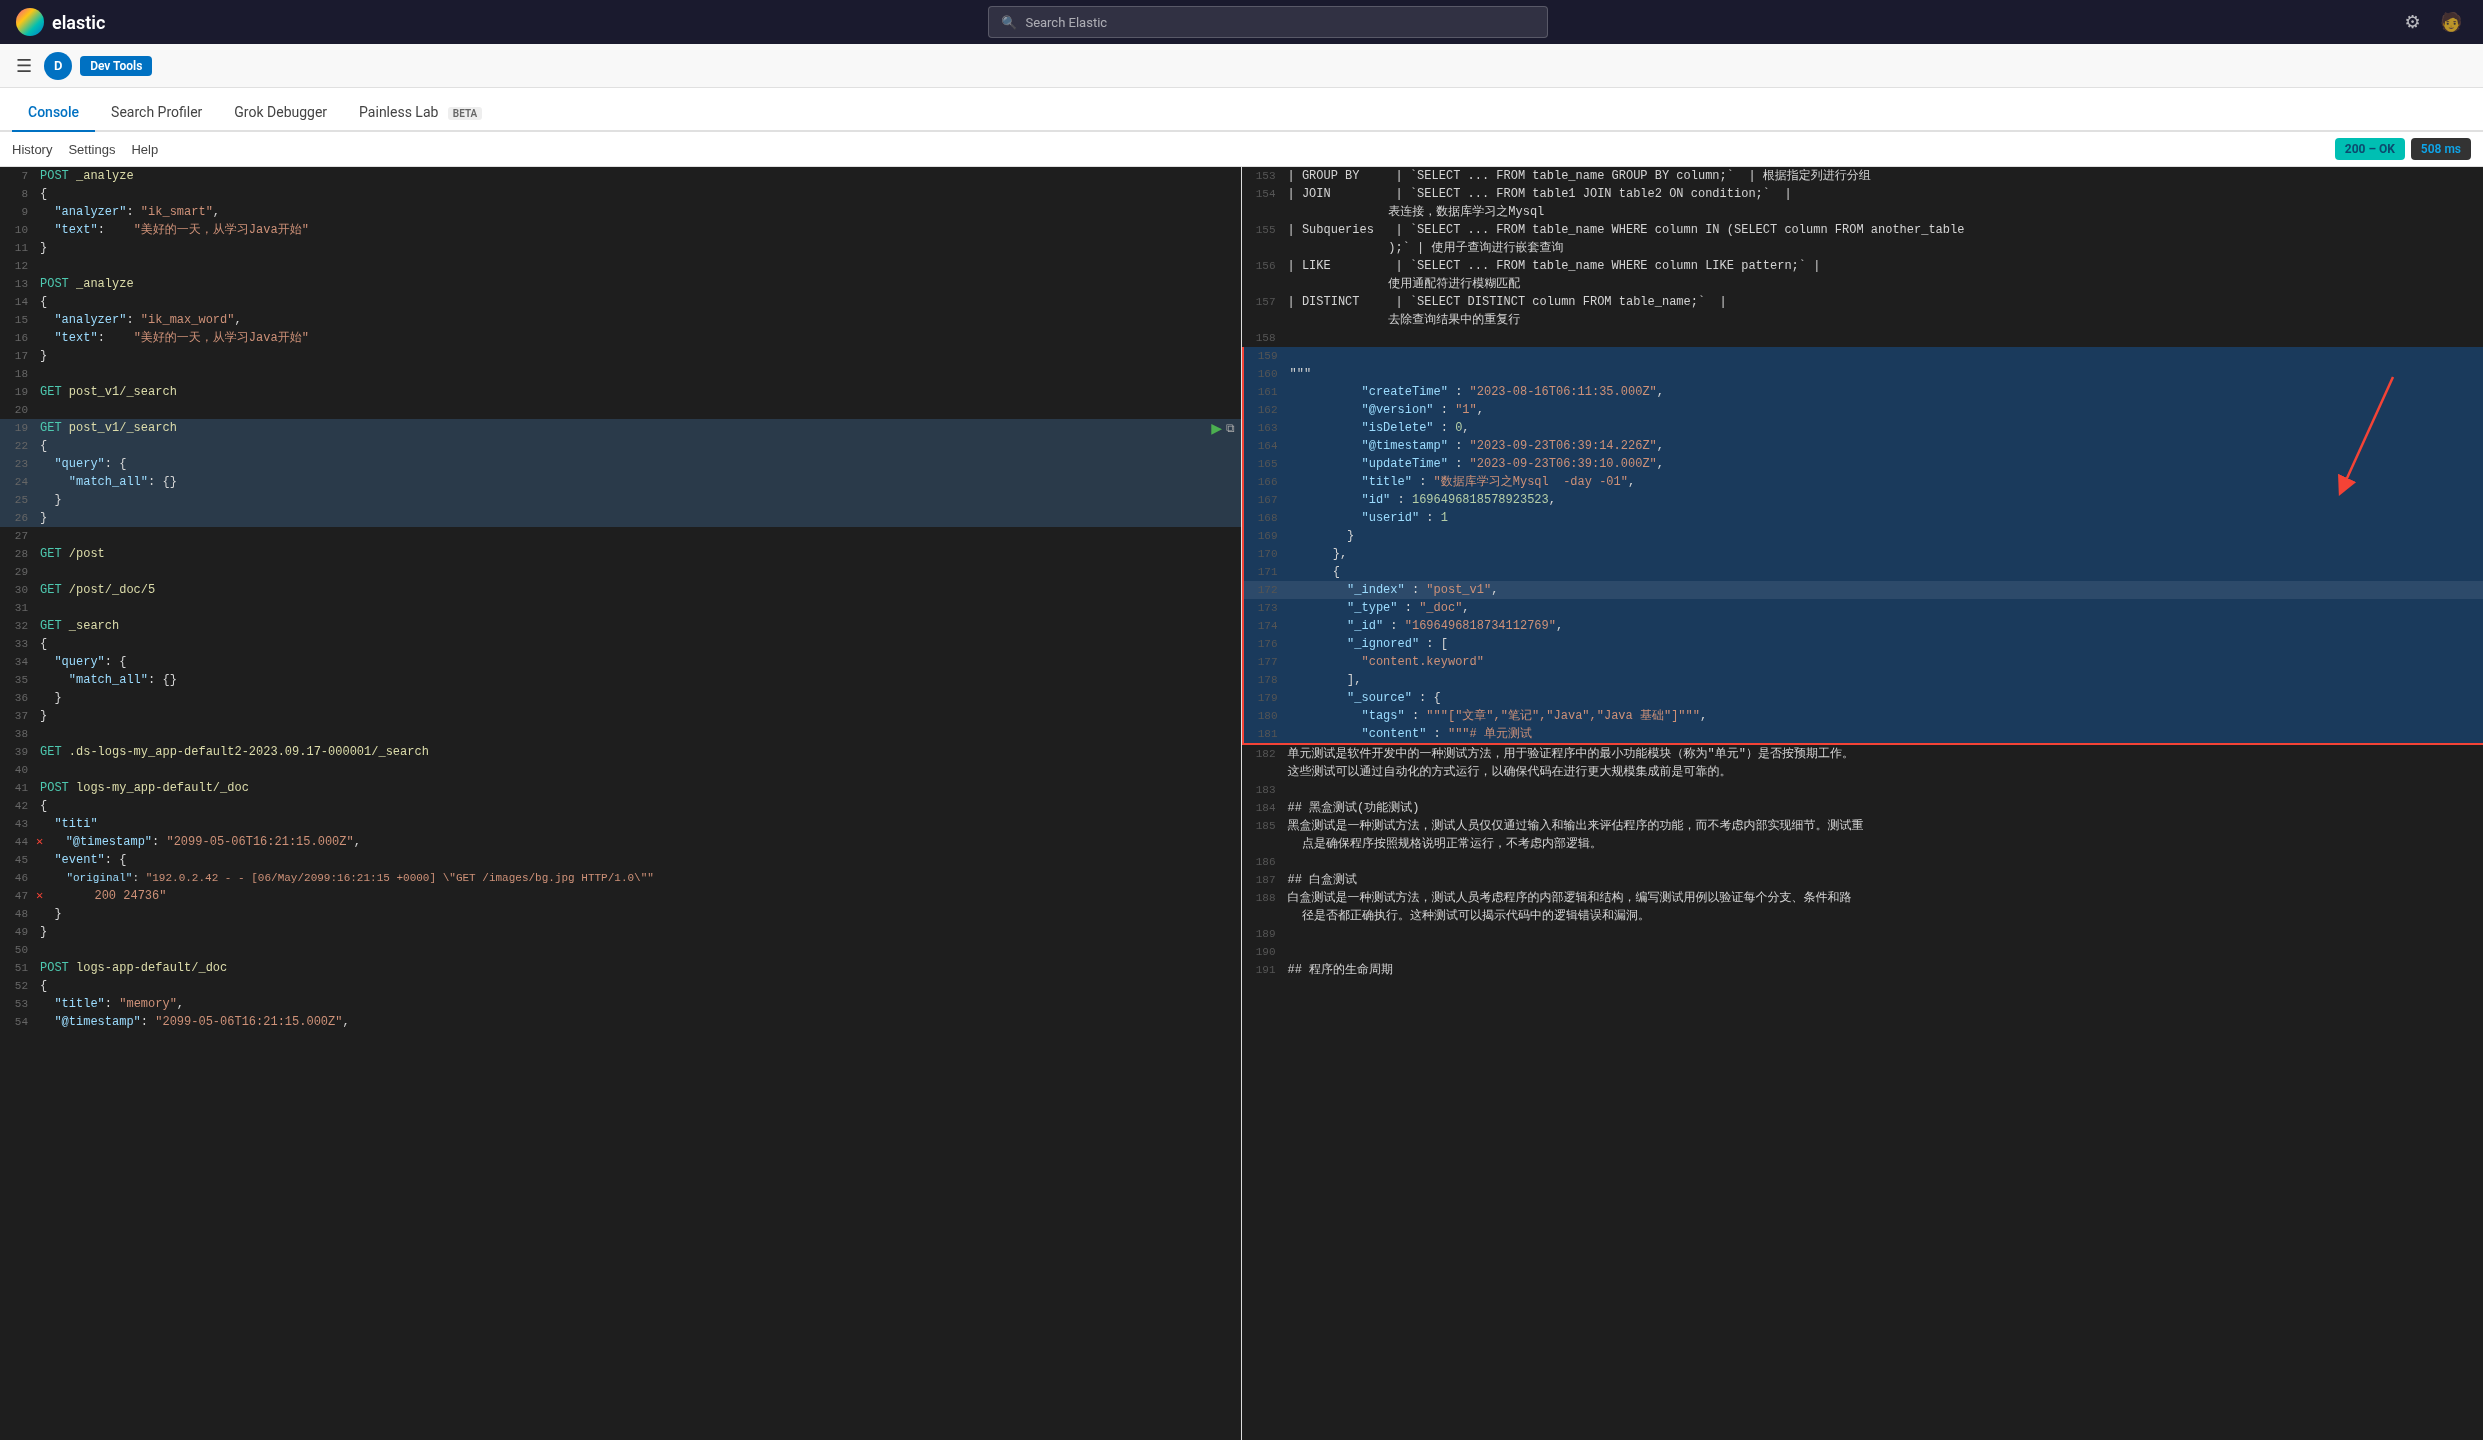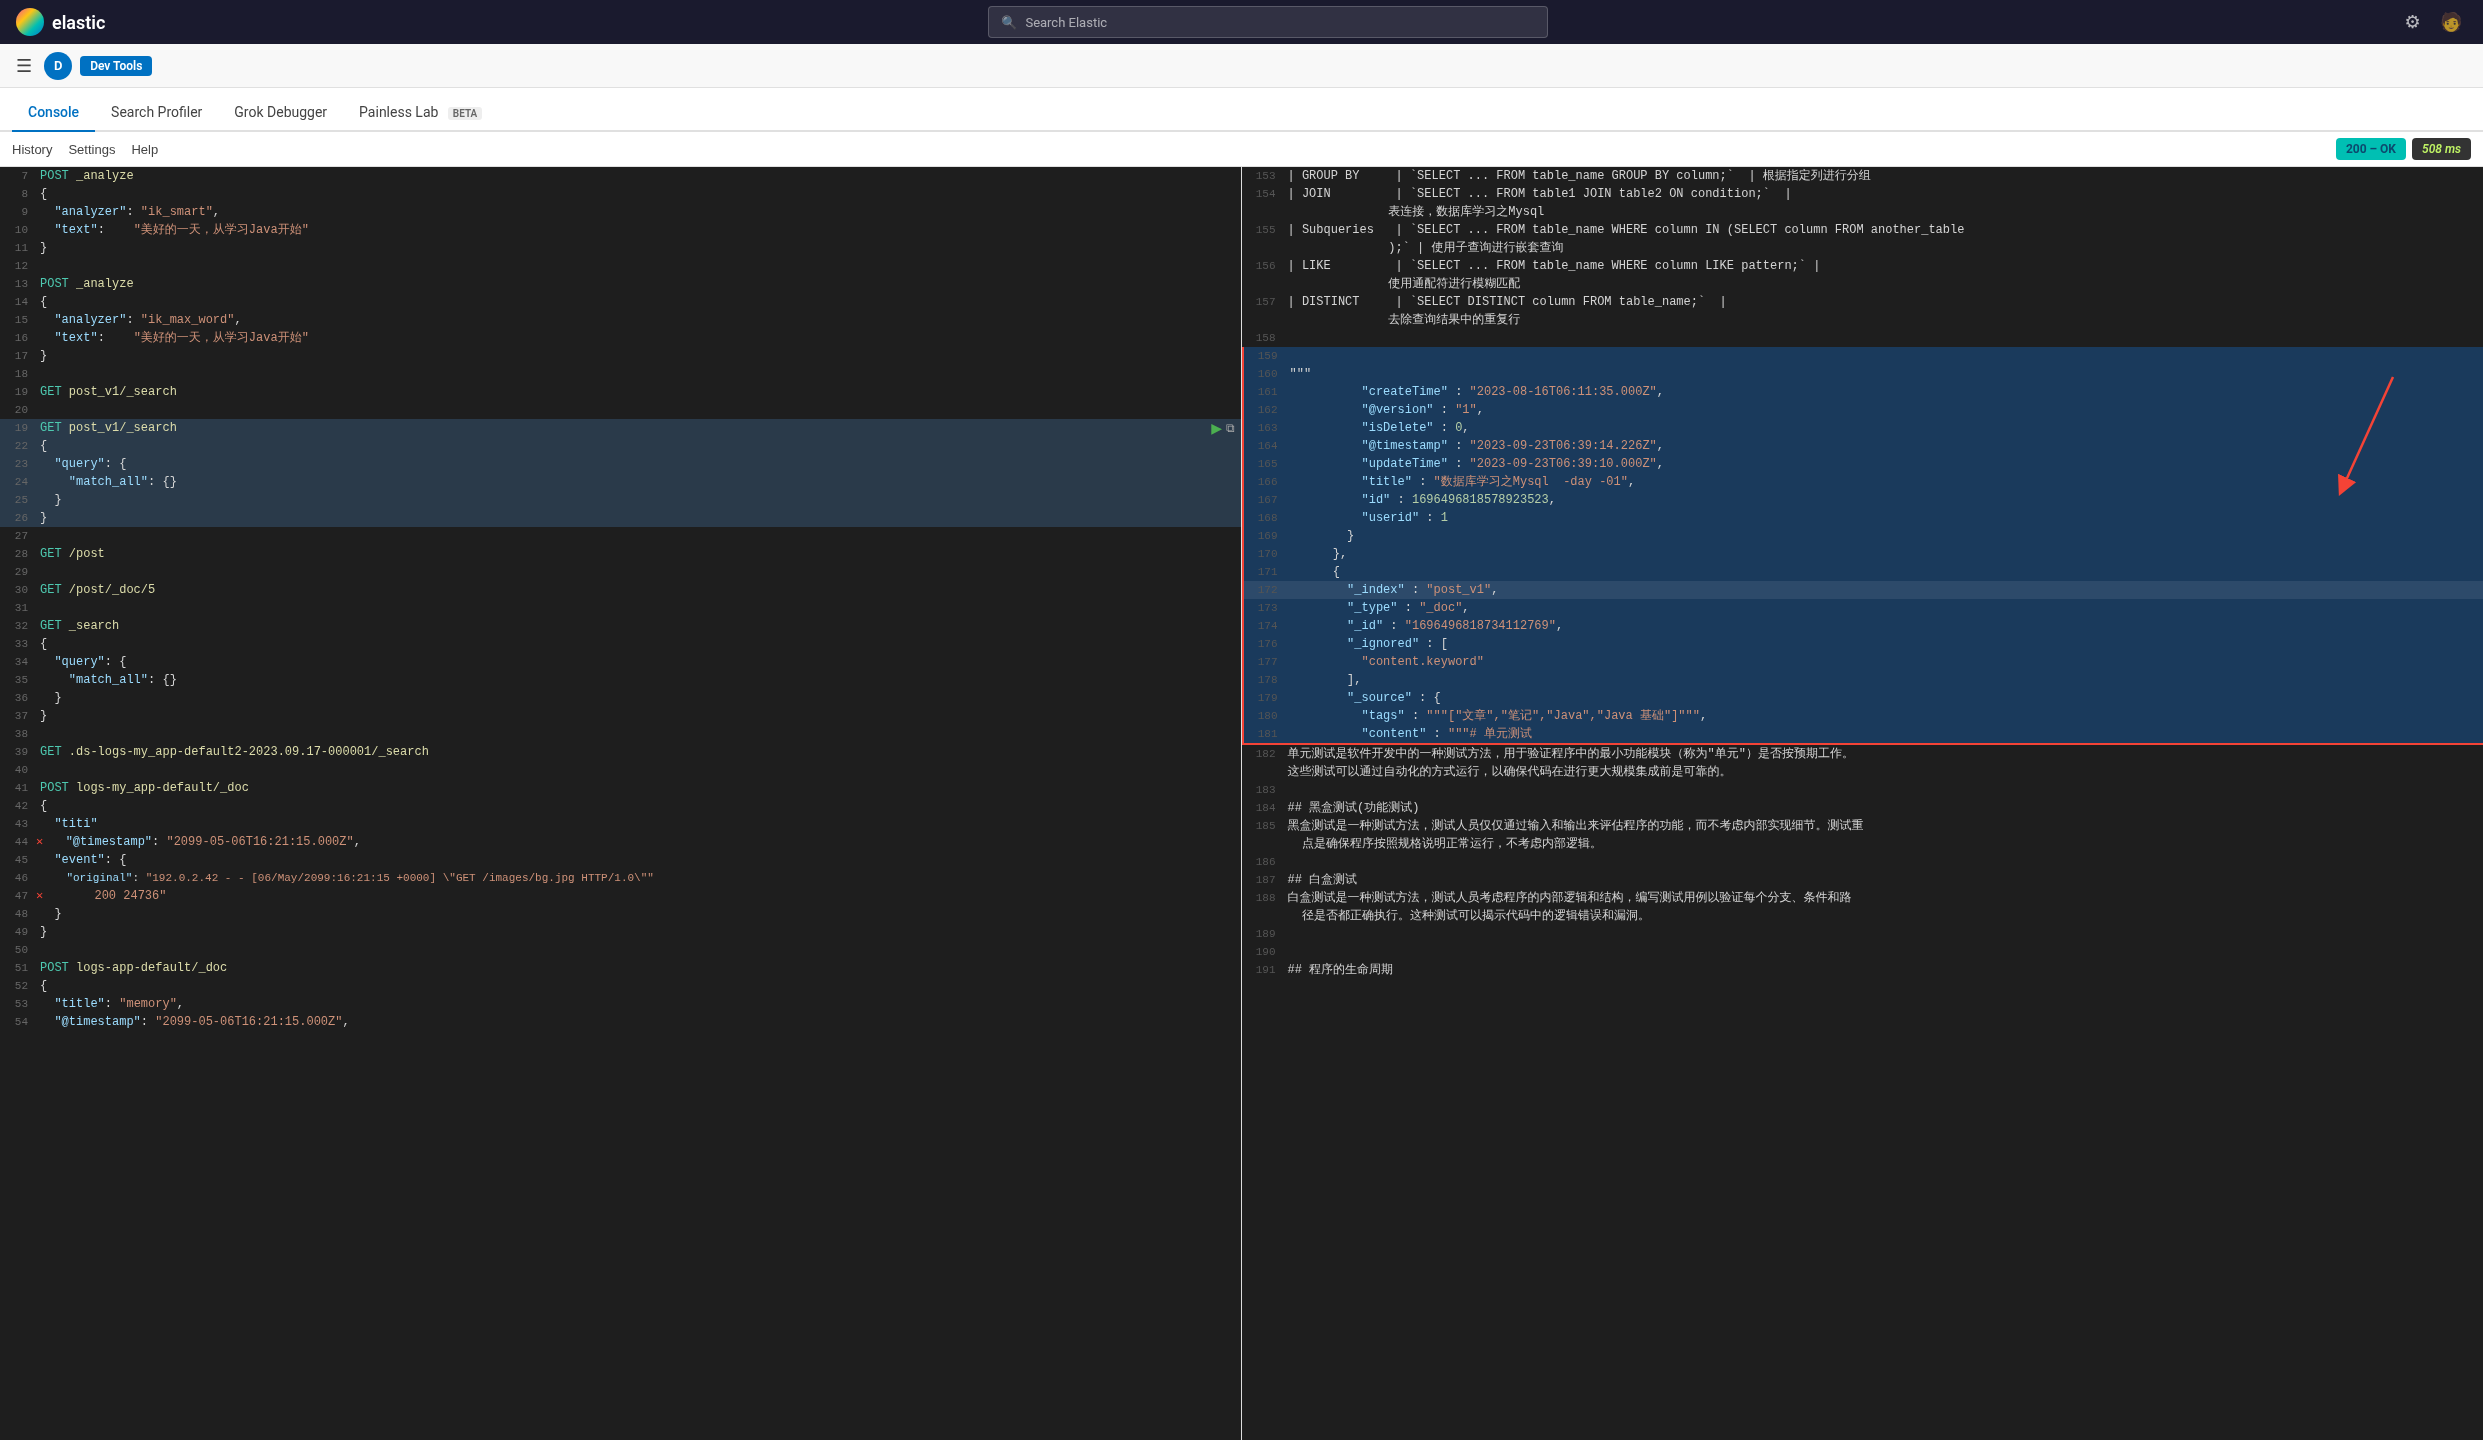--- a/index.html
+++ b/index.html
@@ -130,23 +130,23 @@
     .action-link {
       color: #444; font-size: 13px; cursor: pointer;
       background: none; border: none; padding: 2px 0;
     }
     .status-badge {
       background: #00bfb3; color: #0c4a6e;
       border-radius: 4px; padding: 4px 10px;
       font-size: 12px; font-weight: 700;
     }
     .time-badge {
-      background: #333; color: #bef264;
+      background: #333; color: #0ea5e9;
       border-radius: 4px; padding: 4px 10px;
-      font-size: 12px; font-weight: 600; font-style: italic;
+      font-size: 12px; font-weight: 600;
     }
 
     
     #main-content {
       display: flex;
       height: calc(100vh - 44px - 44px - 44px - 38px);
       overflow: hidden;
     }
 
     

